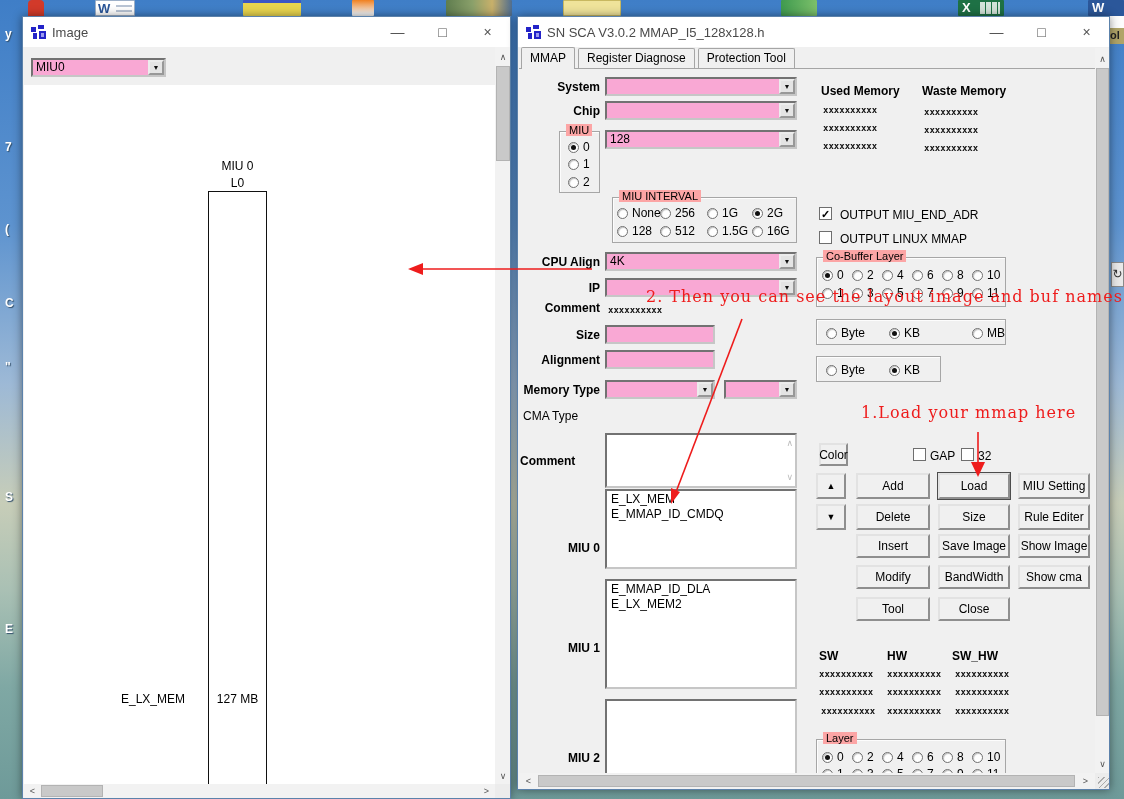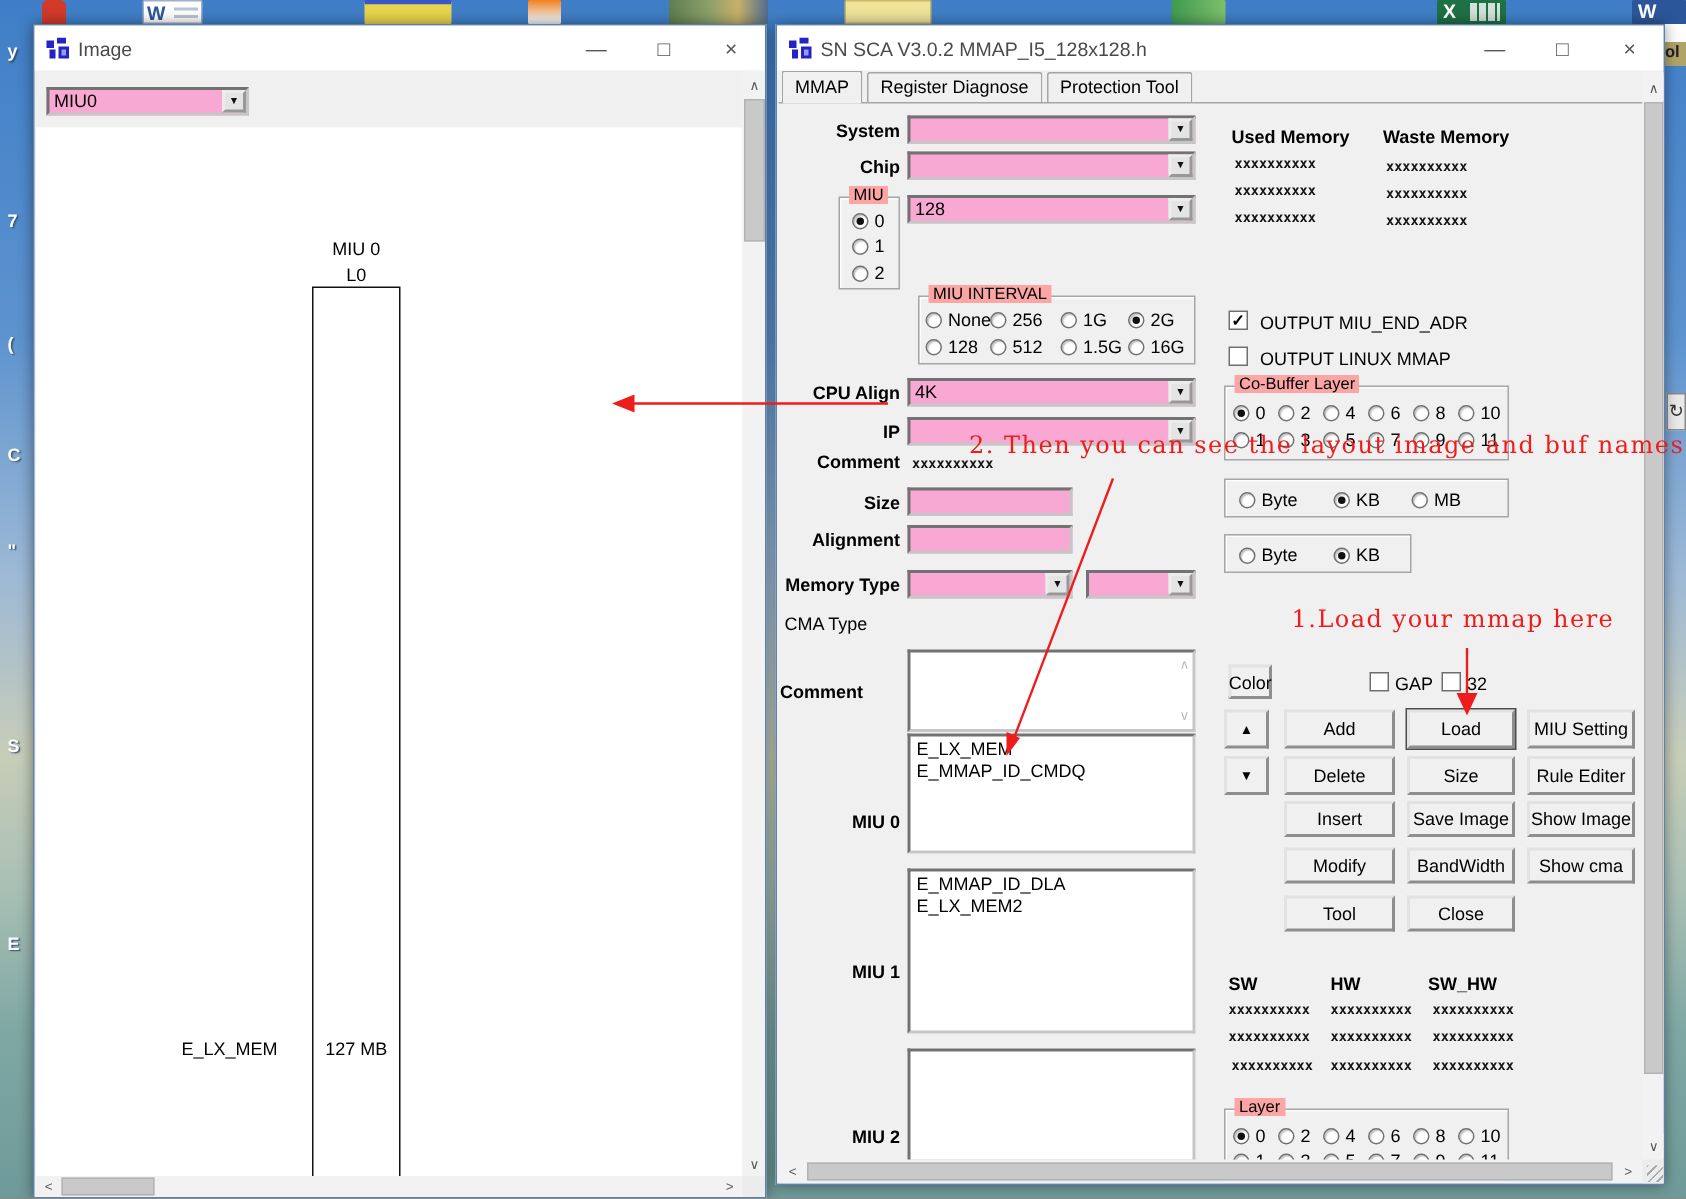--- a/index.html
+++ b/index.html
@@ -336,21 +336,21 @@
 
     <div class="groupbox" style="left:298px;top:302px;width:190px;height:26px"></div>
     <div class="opt" style="left:308px;top:309px">
         <span class="radio"></span>
         <span>Byte</span>
       </div>
     <div class="opt" style="left:371px;top:309px">
         <span class="radio sel"></span>
         <span>KB</span>
       </div>
-    <div class="opt" style="left:423px;top:309px">
+    <div class="opt" style="left:454px;top:309px">
         <span class="radio"></span>
         <span>MB</span>
       </div>
 
     <div class="groupbox" style="left:298px;top:339px;width:125px;height:26px"></div>
     <div class="opt" style="left:308px;top:346px">
         <span class="radio"></span>
         <span>Byte</span>
       </div>
     <div class="opt" style="left:371px;top:346px">

